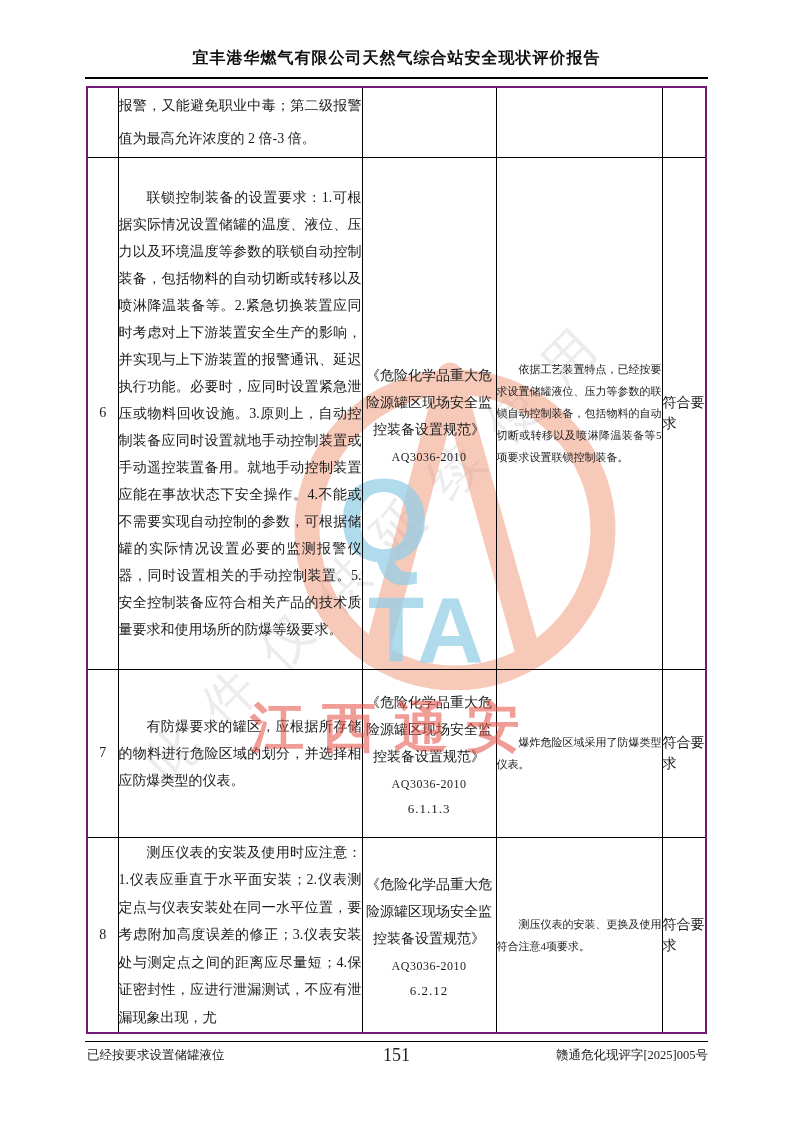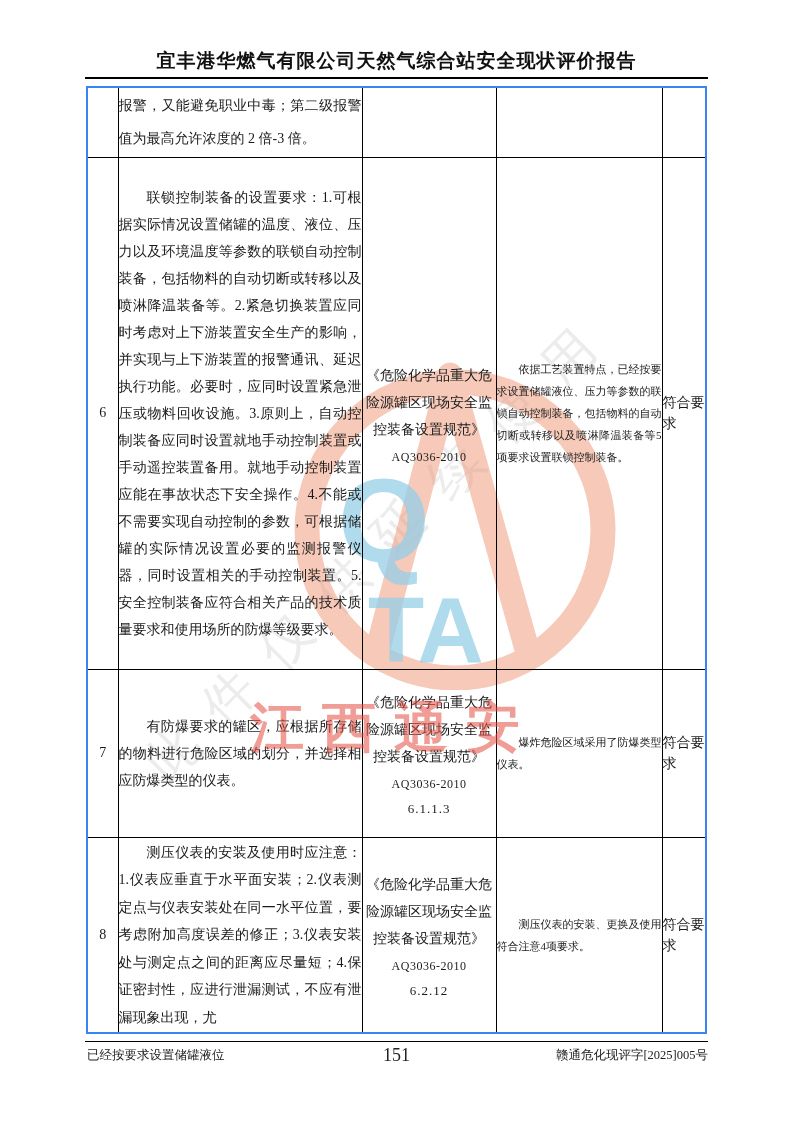--- a/index.html
+++ b/index.html
@@ -2,33 +2,33 @@
 <html><head>
 <meta charset="utf-8">
 <style>
   html,body{margin:0;padding:0;background:#ffffff;}
   .page{
     position:relative;width:793px;height:1122px;background:#ffffff;overflow:hidden;
     font-family:"Liberation Serif","DejaVu Serif",serif;color:#1a1a1a;
   }
   .doc-title{
     position:absolute;top:48px;left:0;width:793px;text-align:center;
-    font-size:19px;font-weight:bold;letter-spacing:1px;color:#111;
+    font-size:16px;font-weight:bold;letter-spacing:1px;color:#111;
   }
   .header-rule{position:absolute;top:77px;left:85px;width:623px;height:2px;background:#000;}
 
   table.review{
     position:absolute;left:86px;top:86px;border-collapse:collapse;table-layout:fixed;
     width:621px;background:transparent;
   }
   table.review td{
     border:1px solid #000;vertical-align:middle;overflow:hidden;
     font-size:14px;color:#1a1a1a;padding:0;
   }
-  table.review{border:2px solid #3b82f6;}
+  table.review{border:2px solid #701a75;}
   td.c-no{text-align:center;font-size:13px;}
   td.c-content{padding:2px 9px;}
   .para{
     text-align:justify;text-indent:2em;line-height:27px;
   }
   .para-first{line-height:33px;}
   td.c-standard{text-align:center;padding:2px 4px;color:#2323bb;}
   .std-name{line-height:27px;font-size:14px;}
   .std-code{margin-top:7px;font-size:12px;letter-spacing:0.5px;}
   .std-clause{margin-top:9px;font-size:13px;letter-spacing:1px;}

